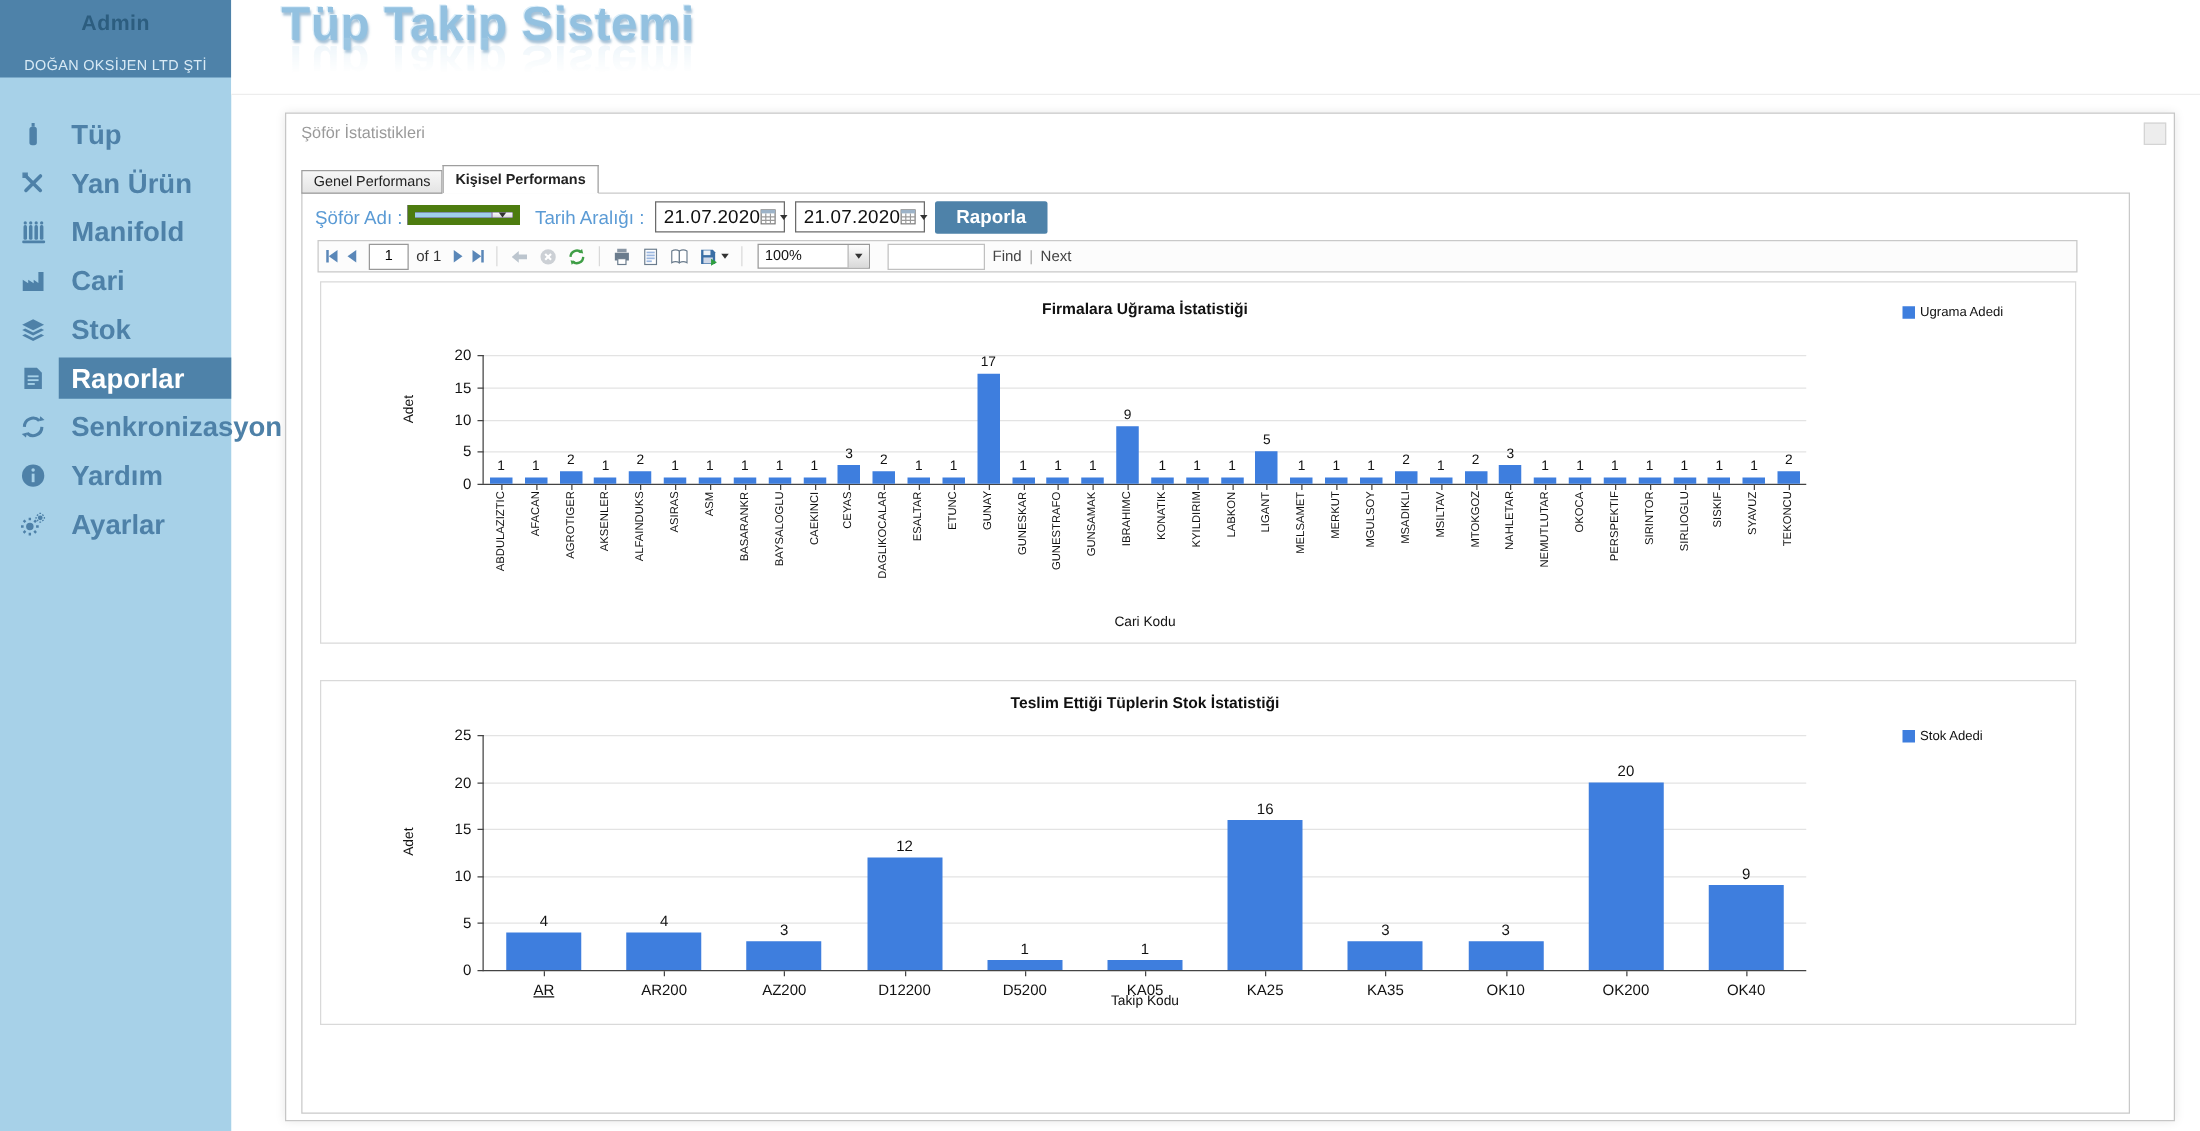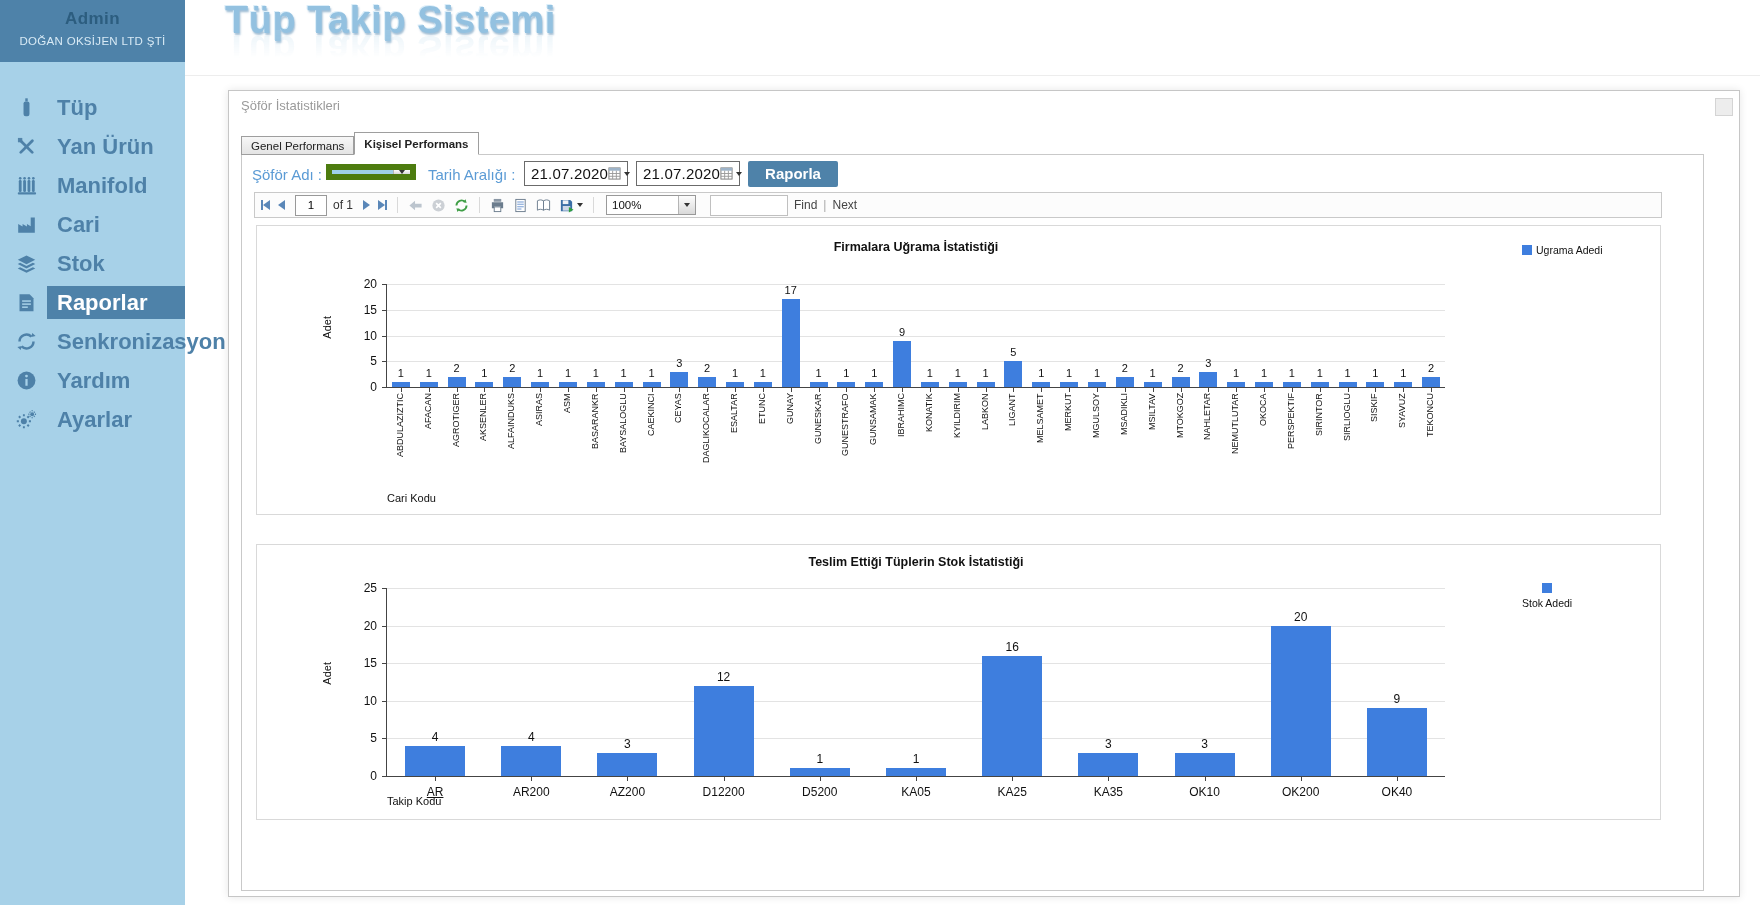--- a/index.html
+++ b/index.html
@@ -3,21 +3,21 @@
 <meta charset="utf-8">
 <style>
   html,body{margin:0;padding:0}
   body{width:1760px;height:905px;position:relative;overflow:hidden;background:#fff;
        font-family:"Liberation Sans",sans-serif;-webkit-font-smoothing:antialiased}
 
   
   .sidebar{position:absolute;left:0;top:0;width:185px;height:905px;background:#a7d1e8}
   .sb-header{height:62px;background:#4e82a9;text-align:center;box-sizing:border-box;padding-top:9px}
   .sb-admin{font-size:17px;font-weight:bold;color:#2c5d7f;letter-spacing:.4px}
-  .sb-company{font-size:11.5px;color:#d8eaf5;margin-top:6px;letter-spacing:.3px}
+  .sb-company{font-size:11.5px;color:#d8eaf5;margin-top:18px;letter-spacing:.3px}
   .sb-nav{margin-top:26px}
   .sb-item{position:relative;height:39px;cursor:pointer}
   .sb-ico{position:absolute;left:13px;top:50%;transform:translateY(-50%);width:27px;height:24px;
           color:#4e81a8;display:flex;align-items:center;justify-content:center}
   .sb-ico svg{width:21px;height:21px}
   .sb-lab{position:absolute;left:47px;right:0;top:3px;bottom:3px;display:flex;align-items:center;
           padding-left:10px;font-size:22px;font-weight:600;color:#4e81a8}
   .sb-item.active .sb-lab{background:#4e82a9;color:#fff}
 
   
@@ -88,21 +88,21 @@
   .c-swatch{width:10px;height:10px;display:inline-block}
   .c-ylab{position:absolute;writing-mode:vertical-rl;transform:rotate(180deg);font-size:11px;color:#111}
   .gline{position:absolute;height:1px;background:#e3e3e3}
   .axis{position:absolute;background:#444}
   .ytick{position:absolute;width:32px;text-align:right;font-size:12px;color:#111}
   .bar{position:absolute;background:#3e7ede}
   .vlab{position:absolute;text-align:center;color:#111}
   .xlab-v{position:absolute;writing-mode:vertical-rl;transform:rotate(180deg);text-align:right;
           color:#111;white-space:nowrap}
   .xlab-h{position:absolute;text-align:center;font-size:12px;color:#111}
-  .c-xtitle{position:absolute;font-size:11px;color:#111}
+  .c-xtitle{position:absolute;text-align:center;font-size:11px;color:#111}
 </style>
 </head>
 <body>
 
 <aside class="sidebar">
   <div class="sb-header">
     <div class="sb-admin">Admin</div>
     <div class="sb-company">DOĞAN OKSİJEN LTD ŞTİ</div>
   </div>
   <nav class="sb-nav" id="sb-nav">
@@ -525,21 +525,21 @@
         <div class="axis" style="left: 1146.24px; top: 162px; width: 1px; height: 4px;"></div>
         <div class="xlab-v" style="left: 1140.24px; top: 167px; width: 12px; height: 96px; font-size: 9px;">SYAVUZ</div>
         <div class="bar" style="left: 1165.08px; top: 150.7px; width: 18px; height: 10.3px;"></div>
         <div class="vlab" style="left: 1160.16px; width: 27.8421px; top: 135.7px; font-size: 11px;">2</div>
         <div class="axis" style="left: 1174.08px; top: 162px; width: 1px; height: 4px;"></div>
         <div class="xlab-v" style="left: 1168.08px; top: 167px; width: 12px; height: 96px; font-size: 9px;">TEKONCU</div>
         <div class="c-xtitle" style="left: 130px; width: 1058px; top: 266px;">Cari Kodu</div>
       </div>
     <div class="chart-box" id="chart2" style="top:389px;height:276px">
         <div class="c-title" style="left: 130px; width: 1058px; top: 10px;">Teslim Ettiği Tüplerin Stok İstatistiği</div>
-        <div class="c-legend" style="left: 1265px; top: 38px; flex-direction: column;">
+        <div class="c-legend" style="left: 1265px; top: 38px;">
           <div class="c-swatch" style="background: rgb(62, 126, 222);"></div>
           <div>Stok Adedi</div>
         </div>
         <div class="c-ylab" style="left: 64px; top: 117px;">Adet</div>
         <div class="ytick" style="left: 88px; top: 224px;">0</div>
         <div class="axis" style="left: 125px; top: 231px; width: 5px; height: 1px;"></div>
         <div class="gline" style="left: 130px; width: 1058px; top: 193.4px;"></div>
         <div class="ytick" style="left: 88px; top: 186.4px;">5</div>
         <div class="axis" style="left: 125px; top: 193.4px; width: 5px; height: 1px;"></div>
         <div class="gline" style="left: 130px; width: 1058px; top: 155.8px;"></div>

